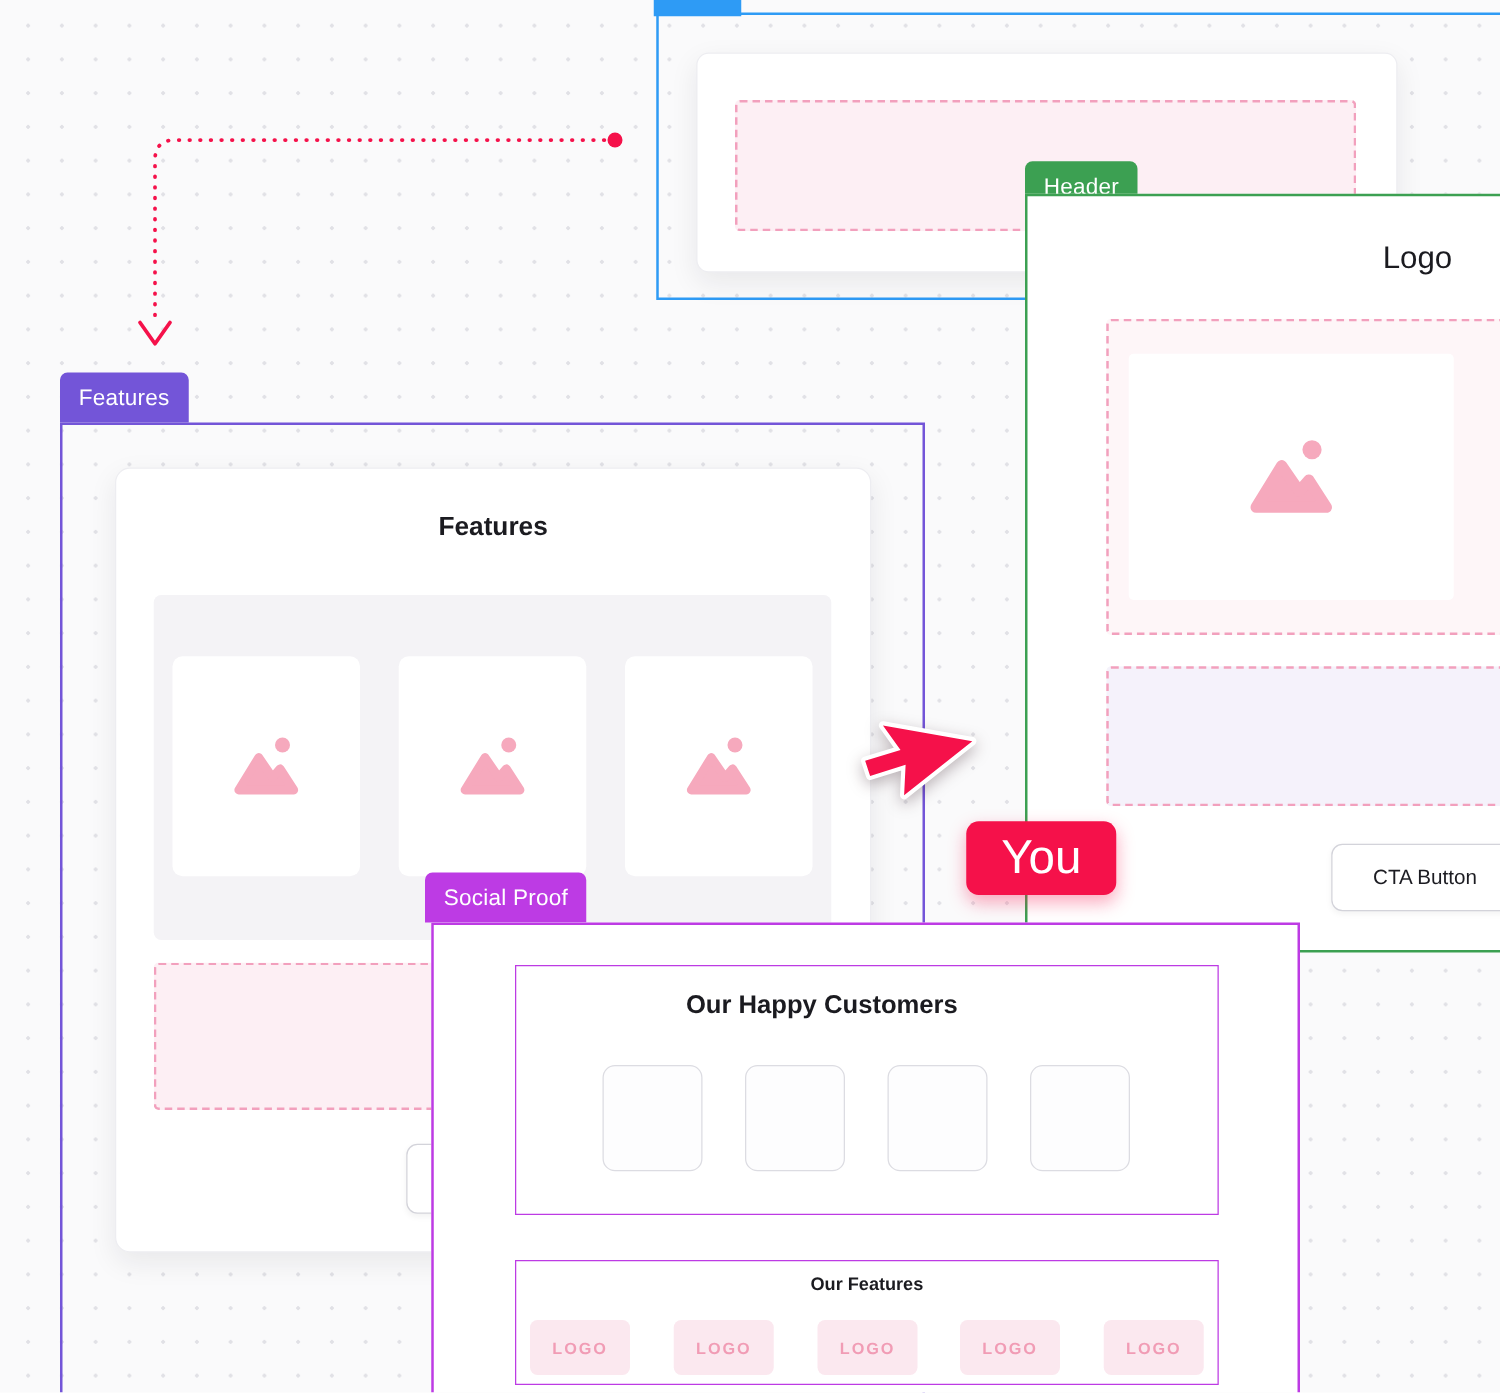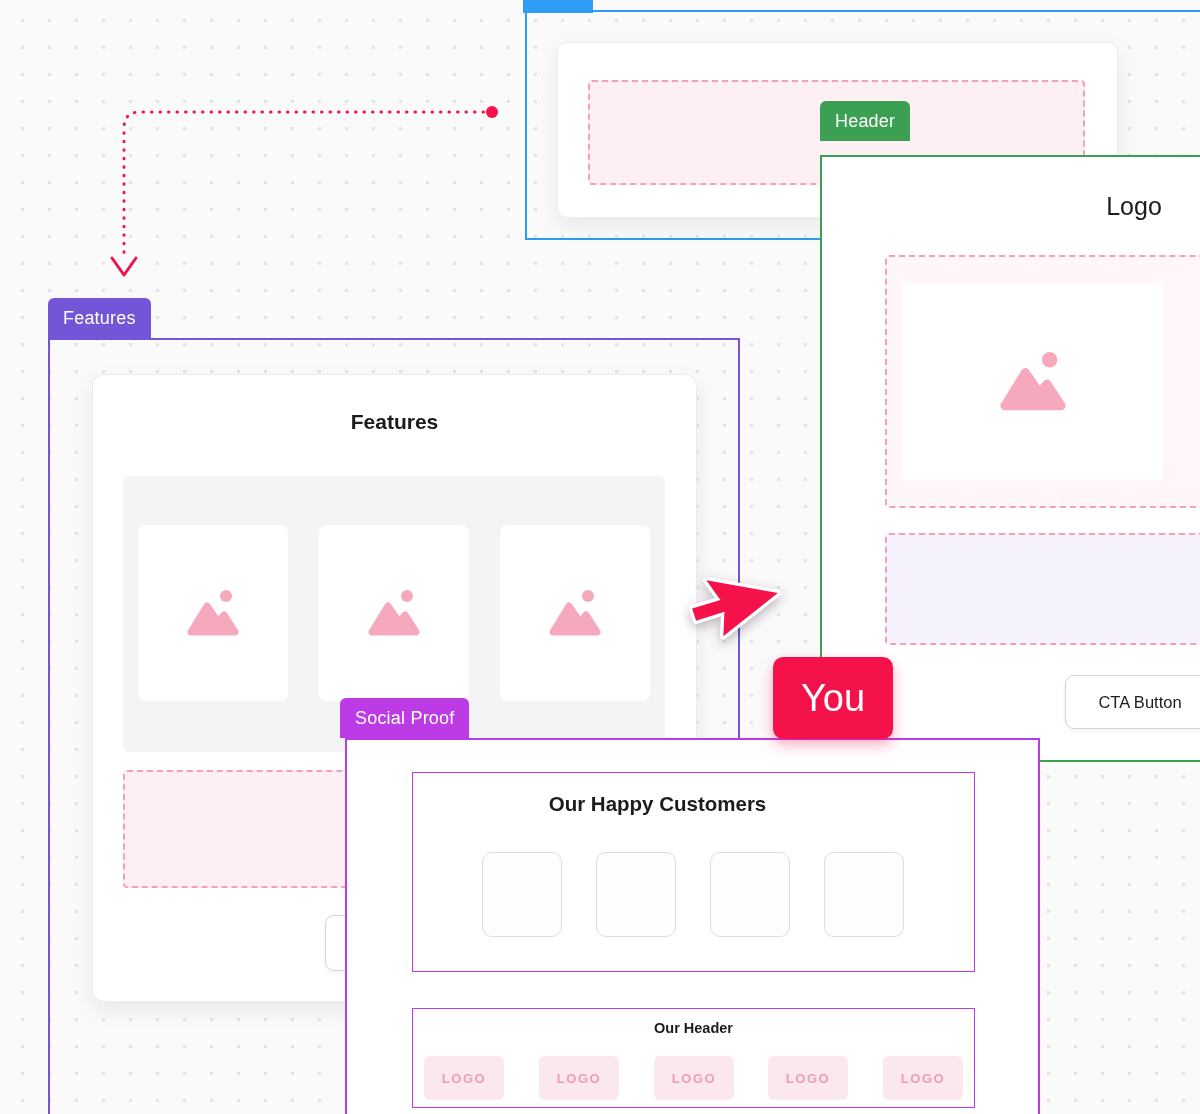--- a/index.html
+++ b/index.html
@@ -87,21 +87,21 @@
         <path d="M10 46 L26 20 L37 36 L43 29 L54 46 Z" fill="#f6a9bd" stroke="#f6a9bd" stroke-width="7" stroke-linejoin="round"></path>
       </svg>
     </div>
 
     <div class="dashed" style="left:123px;top:770px;width:542px;height:118px;background:#fdeff4;"></div>
 
     <div class="btn" style="left:325px;top:915px;width:170px;height:56px;">CTA Button</div>
   </div>
 
   <div>
-    <div class="badge" style="left:820px;top:101px;background:#3ca052;">Header</div>
+    <div class="badge" style="left:820px;top:129px;background:#3ca052;">Header</div>
     <div class="outline" style="left:820px;top:155px;width:628px;height:607px;border-color:#3ca052;background:#fff;"></div>
 
     <div class="title" style="left:820px;top:192px;width:628px;font-size:25px;font-weight:500;">Logo</div>
 
     <div class="dashed" style="left:885px;top:255px;width:510px;height:253px;background:#fef6f8;"></div>
 
     <div class="tile" style="left:903px;top:283px;width:260px;height:197px;border-radius:4px;">
       <svg viewBox="0 0 64 54" width="82" height="69">
         <circle cx="45" cy="10" r="6" fill="#f6a9bd"></circle>
         <path d="M10 46 L26 20 L37 36 L43 29 L54 46 Z" fill="#f6a9bd" stroke="#f6a9bd" stroke-width="7" stroke-linejoin="round"></path>
@@ -119,31 +119,31 @@
 
     <div class="outline" style="left:412px;top:772px;width:563px;height:200px;border-width:1.5px;border-color:#bd3be4;background:#fff;"></div>
     <div class="title" style="left:412px;top:792px;width:491px;font-size:20.5px;">Our Happy Customers</div>
 
     <div class="sq" style="left:482px;top:852px;width:80px;height:85px;"></div>
     <div class="sq" style="left:596px;top:852px;width:80px;height:85px;"></div>
     <div class="sq" style="left:710px;top:852px;width:80px;height:85px;"></div>
     <div class="sq" style="left:824px;top:852px;width:80px;height:85px;"></div>
 
     <div class="outline" style="left:412px;top:1008px;width:563px;height:100px;border-width:1.5px;border-color:#bd3be4;background:#fff;"></div>
-    <div class="title" style="left:412px;top:1020px;width:563px;font-size:14.5px;">Our Header</div>
+    <div class="title" style="left:412px;top:1020px;width:563px;font-size:14.5px;">Our Features</div>
 
     <div class="chip" style="left:424px;top:1056px;width:80px;height:44px;">LOGO</div>
     <div class="chip" style="left:539px;top:1056px;width:80px;height:44px;">LOGO</div>
     <div class="chip" style="left:654px;top:1056px;width:80px;height:44px;">LOGO</div>
     <div class="chip" style="left:768px;top:1056px;width:80px;height:44px;">LOGO</div>
     <div class="chip" style="left:883px;top:1056px;width:80px;height:44px;">LOGO</div>
   </div>
 
   <div>
     <svg class="abs" style="left:680px;top:560px;filter:drop-shadow(0 4px 6px rgba(30,0,10,.28));" width="110" height="110" viewBox="0 0 100 100">
       <g transform="rotate(100 45 50)">
         <path d="M17.6 10.2 L65 52.2 L42.9 55 L55.4 79 L45.1 84.5 L33 60.5 L17.6 76.2 Z" fill="#f5114a" stroke="#ffffff" stroke-width="6" stroke-linejoin="round" paint-order="stroke"></path>
       </g>
     </svg>
-    <div class="you-tag" style="left:773px;top:657px;width:120px;height:82px;">You</div>
+    <div class="you-tag" style="left:773px;top:657px;width:120px;height:59px;">You</div>
   </div>
 
 </div>
 
 </body></html>

